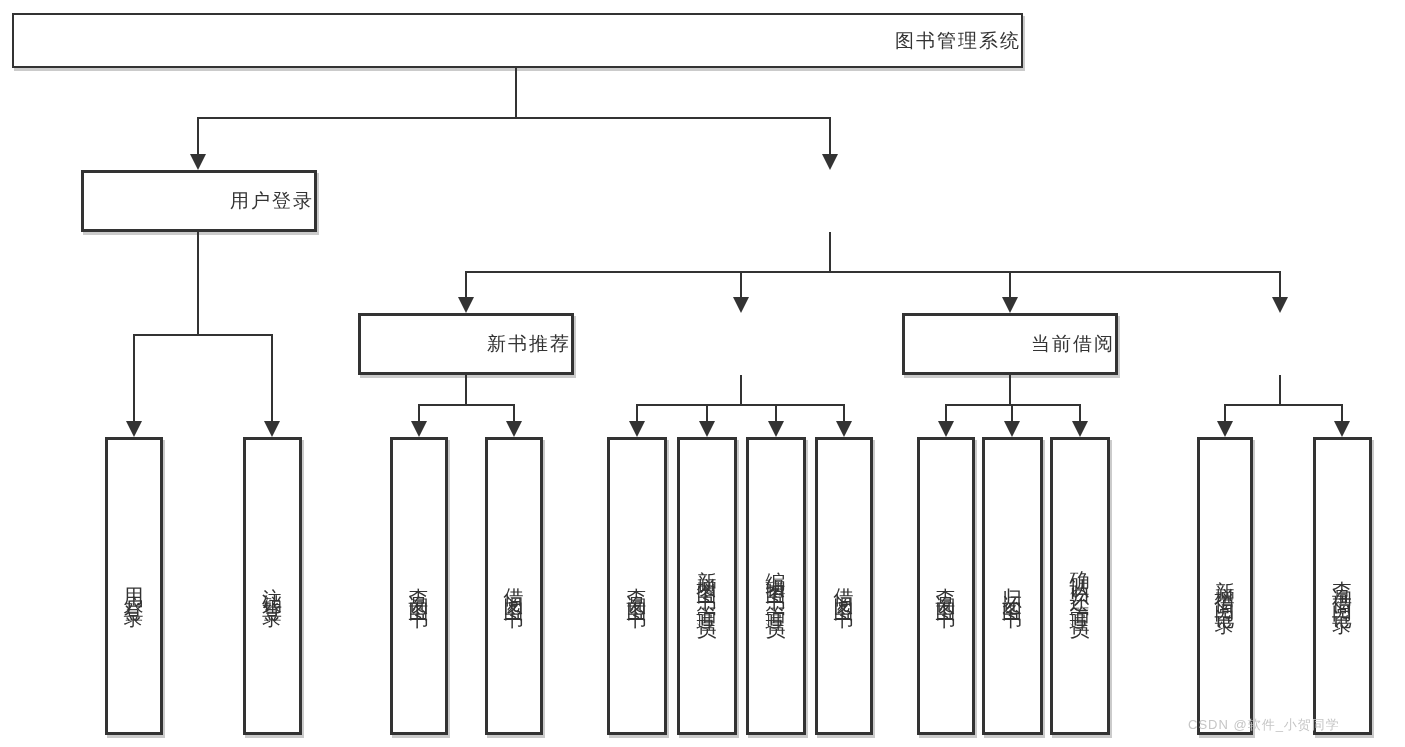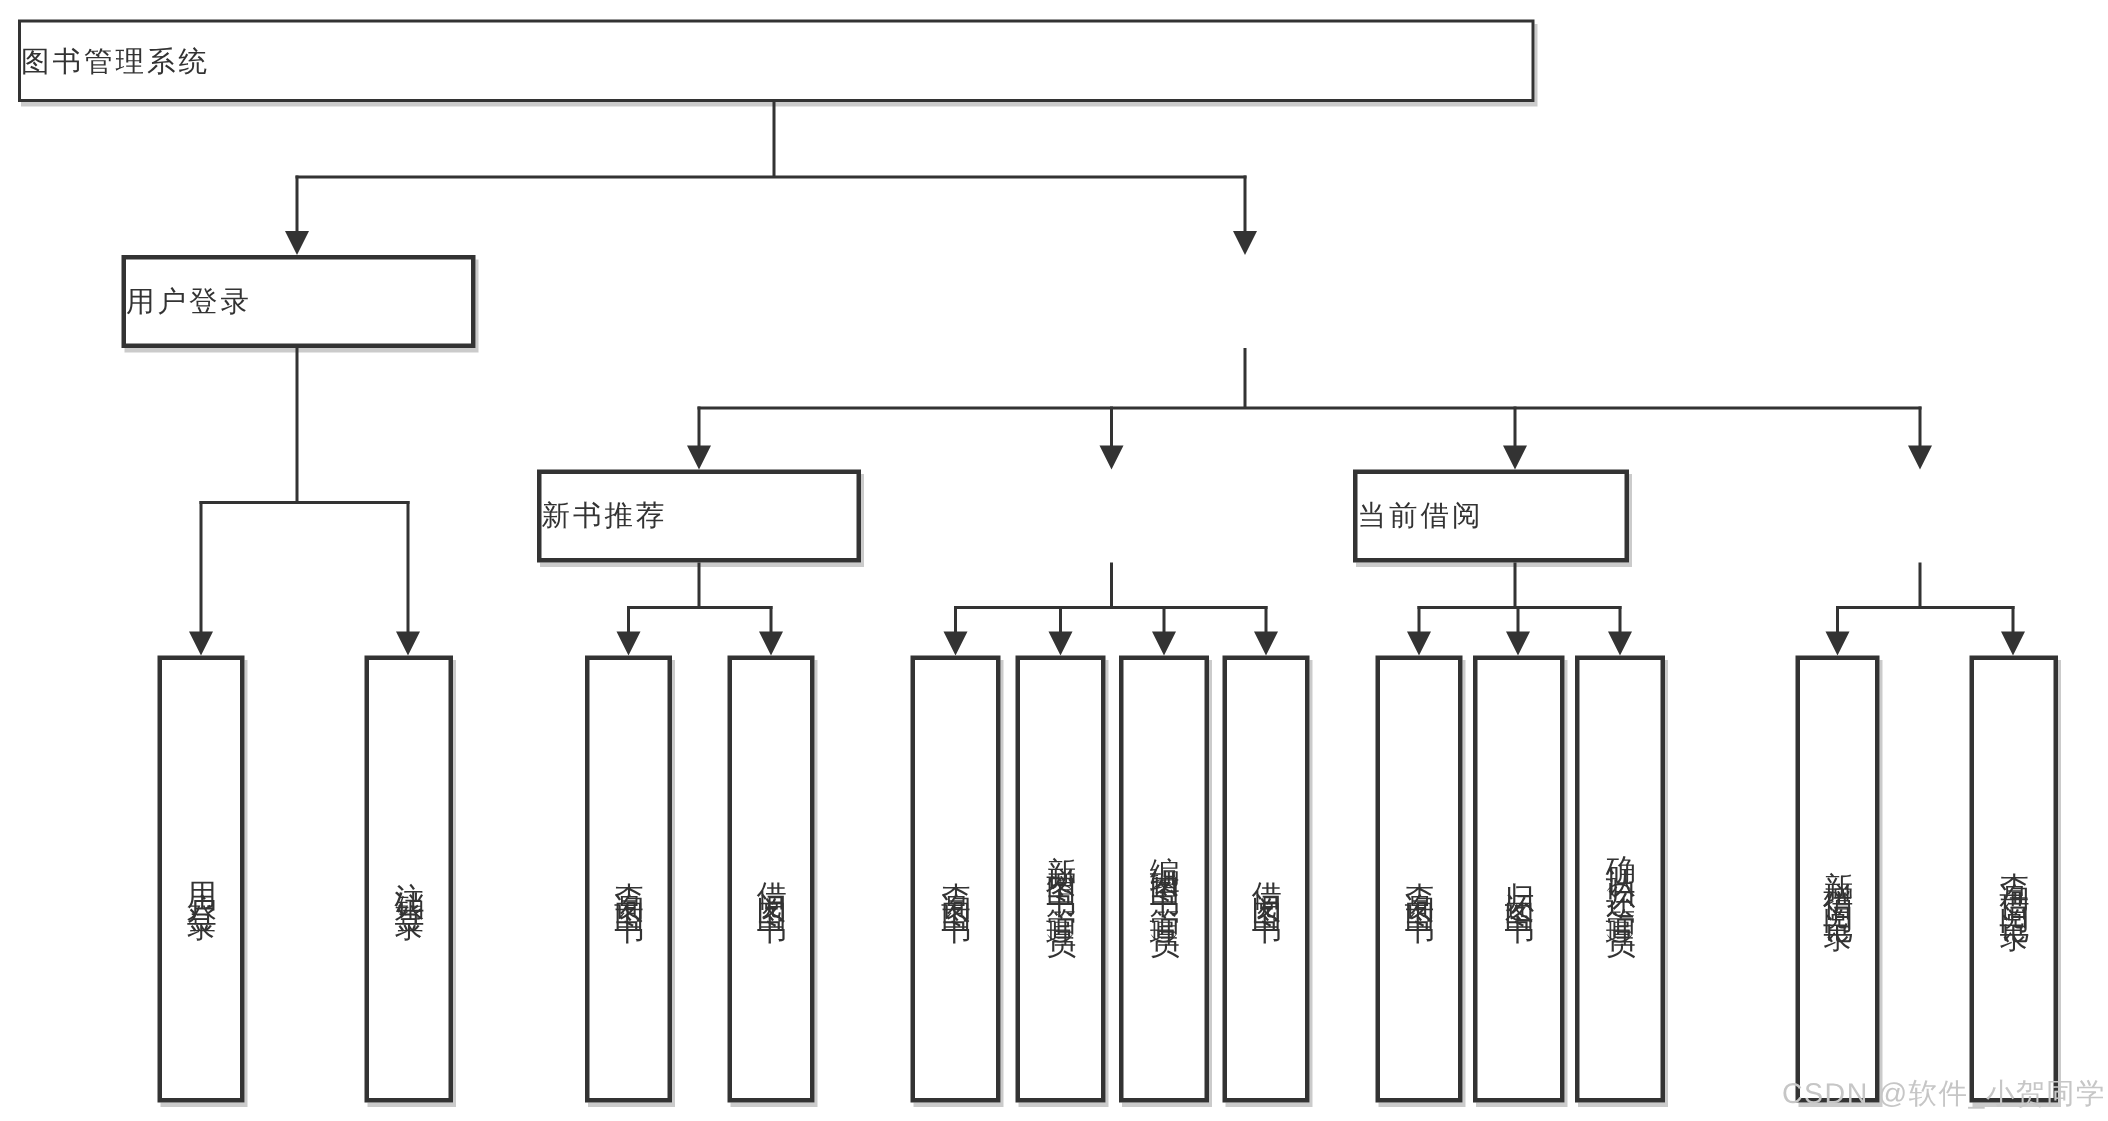--- a/index.html
+++ b/index.html
@@ -3,40 +3,40 @@
 <meta charset="utf-8">
 <style>
   html,body { margin:0; padding:0; background:#ffffff; }
   .canvas {
     position:relative; width:1405px; height:747px; background:#ffffff;
     font-family:"Liberation Sans","DejaVu Sans",sans-serif; color:#333333;
     overflow:hidden;
   }
   .node {
     position:absolute; background:#ffffff; border:3px solid #333333;
-    box-sizing:border-box; display:flex; align-items:center; justify-content:flex-start;
+    box-sizing:border-box; display:flex; align-items:center; justify-content:flex-end;
     box-shadow:2px 3px 0 rgba(140,140,140,0.45);
   }
   .node.root { border-width:2px; }
   .hlabel { font-size:19px; letter-spacing:2px; white-space:nowrap; }
   .vlabel {
     writing-mode:vertical-rl; text-orientation:mixed;
     font-size:20px; letter-spacing:7px; line-height:1; white-space:nowrap;
   }
   .leaf { justify-content:center; }
   .vline { position:absolute; width:2px; background:#333333; }
   .hline { position:absolute; height:2px; background:#333333; }
   .arrow {
     position:absolute; width:0; height:0;
     border-left:8px solid transparent; border-right:8px solid transparent;
     border-top:16px solid #333333;
   }
   .watermark {
     position:absolute; left:1188px; top:716px;
-    font-size:19px; color:#c6c6c6; letter-spacing:1px; white-space:nowrap;
+    font-size:13px; color:#c6c6c6; letter-spacing:1px; white-space:nowrap;
   }
 </style>
 </head>
 <body>
 
 <div class="canvas">
 
   <div class="node root" style="left:12px; top:13px; width:1011px; height:55px;">
     <span class="hlabel">图书管理系统</span>
   </div>
@@ -44,21 +44,21 @@
   <div class="node" style="left:81px; top:170px; width:236px; height:62px;">
     <span class="hlabel">用户登录</span>
   </div>
 
 
   <div class="node" style="left:358px; top:313px; width:216px; height:62px;">
     <span class="hlabel">新书推荐</span>
   </div>
 
 
-  <div class="node" style="left:902px; top:313px; width:184px; height:62px;">
+  <div class="node" style="left:902px; top:313px; width:216px; height:62px;">
     <span class="hlabel">当前借阅</span>
   </div>
 
 
   <div class="node leaf" style="left:105px; top:437px; width:58px; height:298px;">
     <span class="vlabel">用户登录</span>
   </div>
 
   <div class="node leaf" style="left:243px; top:437px; width:59px; height:298px;">
     <span class="vlabel">注销登录</span>

